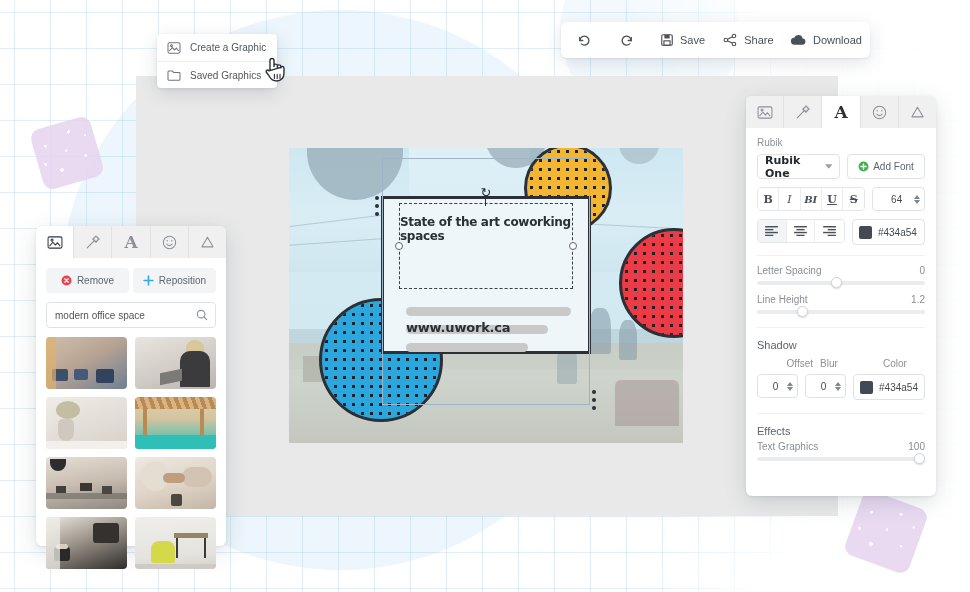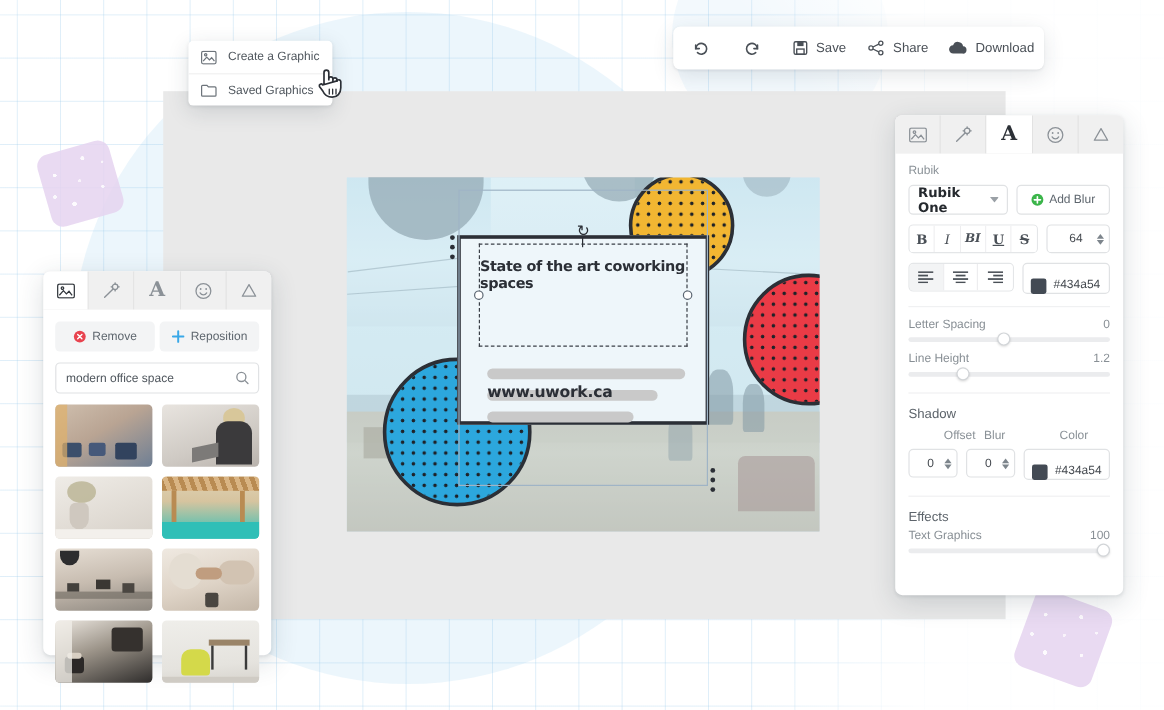--- a/index.html
+++ b/index.html
@@ -195,21 +195,21 @@
   .spin { display:flex; flex-direction:column; gap:1px; cursor:pointer; }
   .spin i { width:0;height:0;border-left:3.5px solid transparent;border-right:3.5px solid transparent; }
   .spin i.up { border-bottom:4px solid #7d858c; }
   .spin i.dn { border-top:4px solid #7d858c; }
   .align-group { display:flex; border:1px solid #e4e6e8; border-radius:4px; overflow:hidden; height:24px; }
   .align-btn { width:32px; display:flex; align-items:center; justify-content:center; border-right:1px solid #ededef; cursor:pointer; background:#fff; }
   .align-btn:last-child { border-right:none; }
   .align-btn.active { background:#f3f4f5; }
   .color-box {
     width:80px; height:24px; border:1px solid #e0e2e4; border-radius:4px;
-    display:flex; gap:6px; padding:12px 6px; font-size:10px; color:#44494f; cursor:pointer; background:#fff;
+    display:flex; align-items:center; gap:6px; padding:12px 6px; font-size:10px; color:#44494f; cursor:pointer; background:#fff;
   }
   .sw { width:13px; height:13px; border-radius:2px; }
   .slider-row { display:flex; justify-content:space-between; font-size:10px; color:#888f95; margin:9px 0 5px; }
   .slider { position:relative; height:4px; border-radius:2px; background:#ebecee; margin-bottom:3px; }
   .slider .knob { position:absolute; top:-4px; width:11px; height:11px; border-radius:50%; background:#fff; border:1px solid #d2d5d8; box-shadow:0 1px 2px rgba(0,0,0,.14); }
   .divider { height:1px; background:#f0f1f2; margin:13px 0 11px; }
   .field-labels { display:flex; gap:7px; font-size:10px; color:#8a9197; margin-bottom:5px; }
 
   
   #toolbar {
@@ -526,21 +526,21 @@
           <span>Rubik One</span>
           <svg width="8" height="5" viewBox="0 0 10 6">
               <path d="M0 0l5 6 5-6z" fill="#9aa0a6"></path>
             </svg>
         </div>
         <div class="add-font">
           <svg width="11" height="11" viewBox="0 0 12 12">
             <circle cx="6" cy="6" r="5.4" fill="#3bb54a"></circle>
               <path d="M6 3.2v5.6M3.2 6h5.6" stroke="#fff" stroke-width="1.5" stroke-linecap="round"></path>
           </svg>
-          <span>Add Blur</span>
+          <span>Add Font</span>
         </div>
       </div>
 
       <div class="row">
         <div class="style-group">
           <div class="style-btn" style="font-weight:700;">B</div>
           <div class="style-btn" style="font-style:italic;">I</div>
           <div class="style-btn" style="font-weight:700;font-style:italic;font-size:10px;">BI</div>
           <div class="style-btn" style="text-decoration:underline;font-weight:700;">U</div>
           <div class="style-btn" style="text-decoration:line-through;font-weight:700;">S</div>

